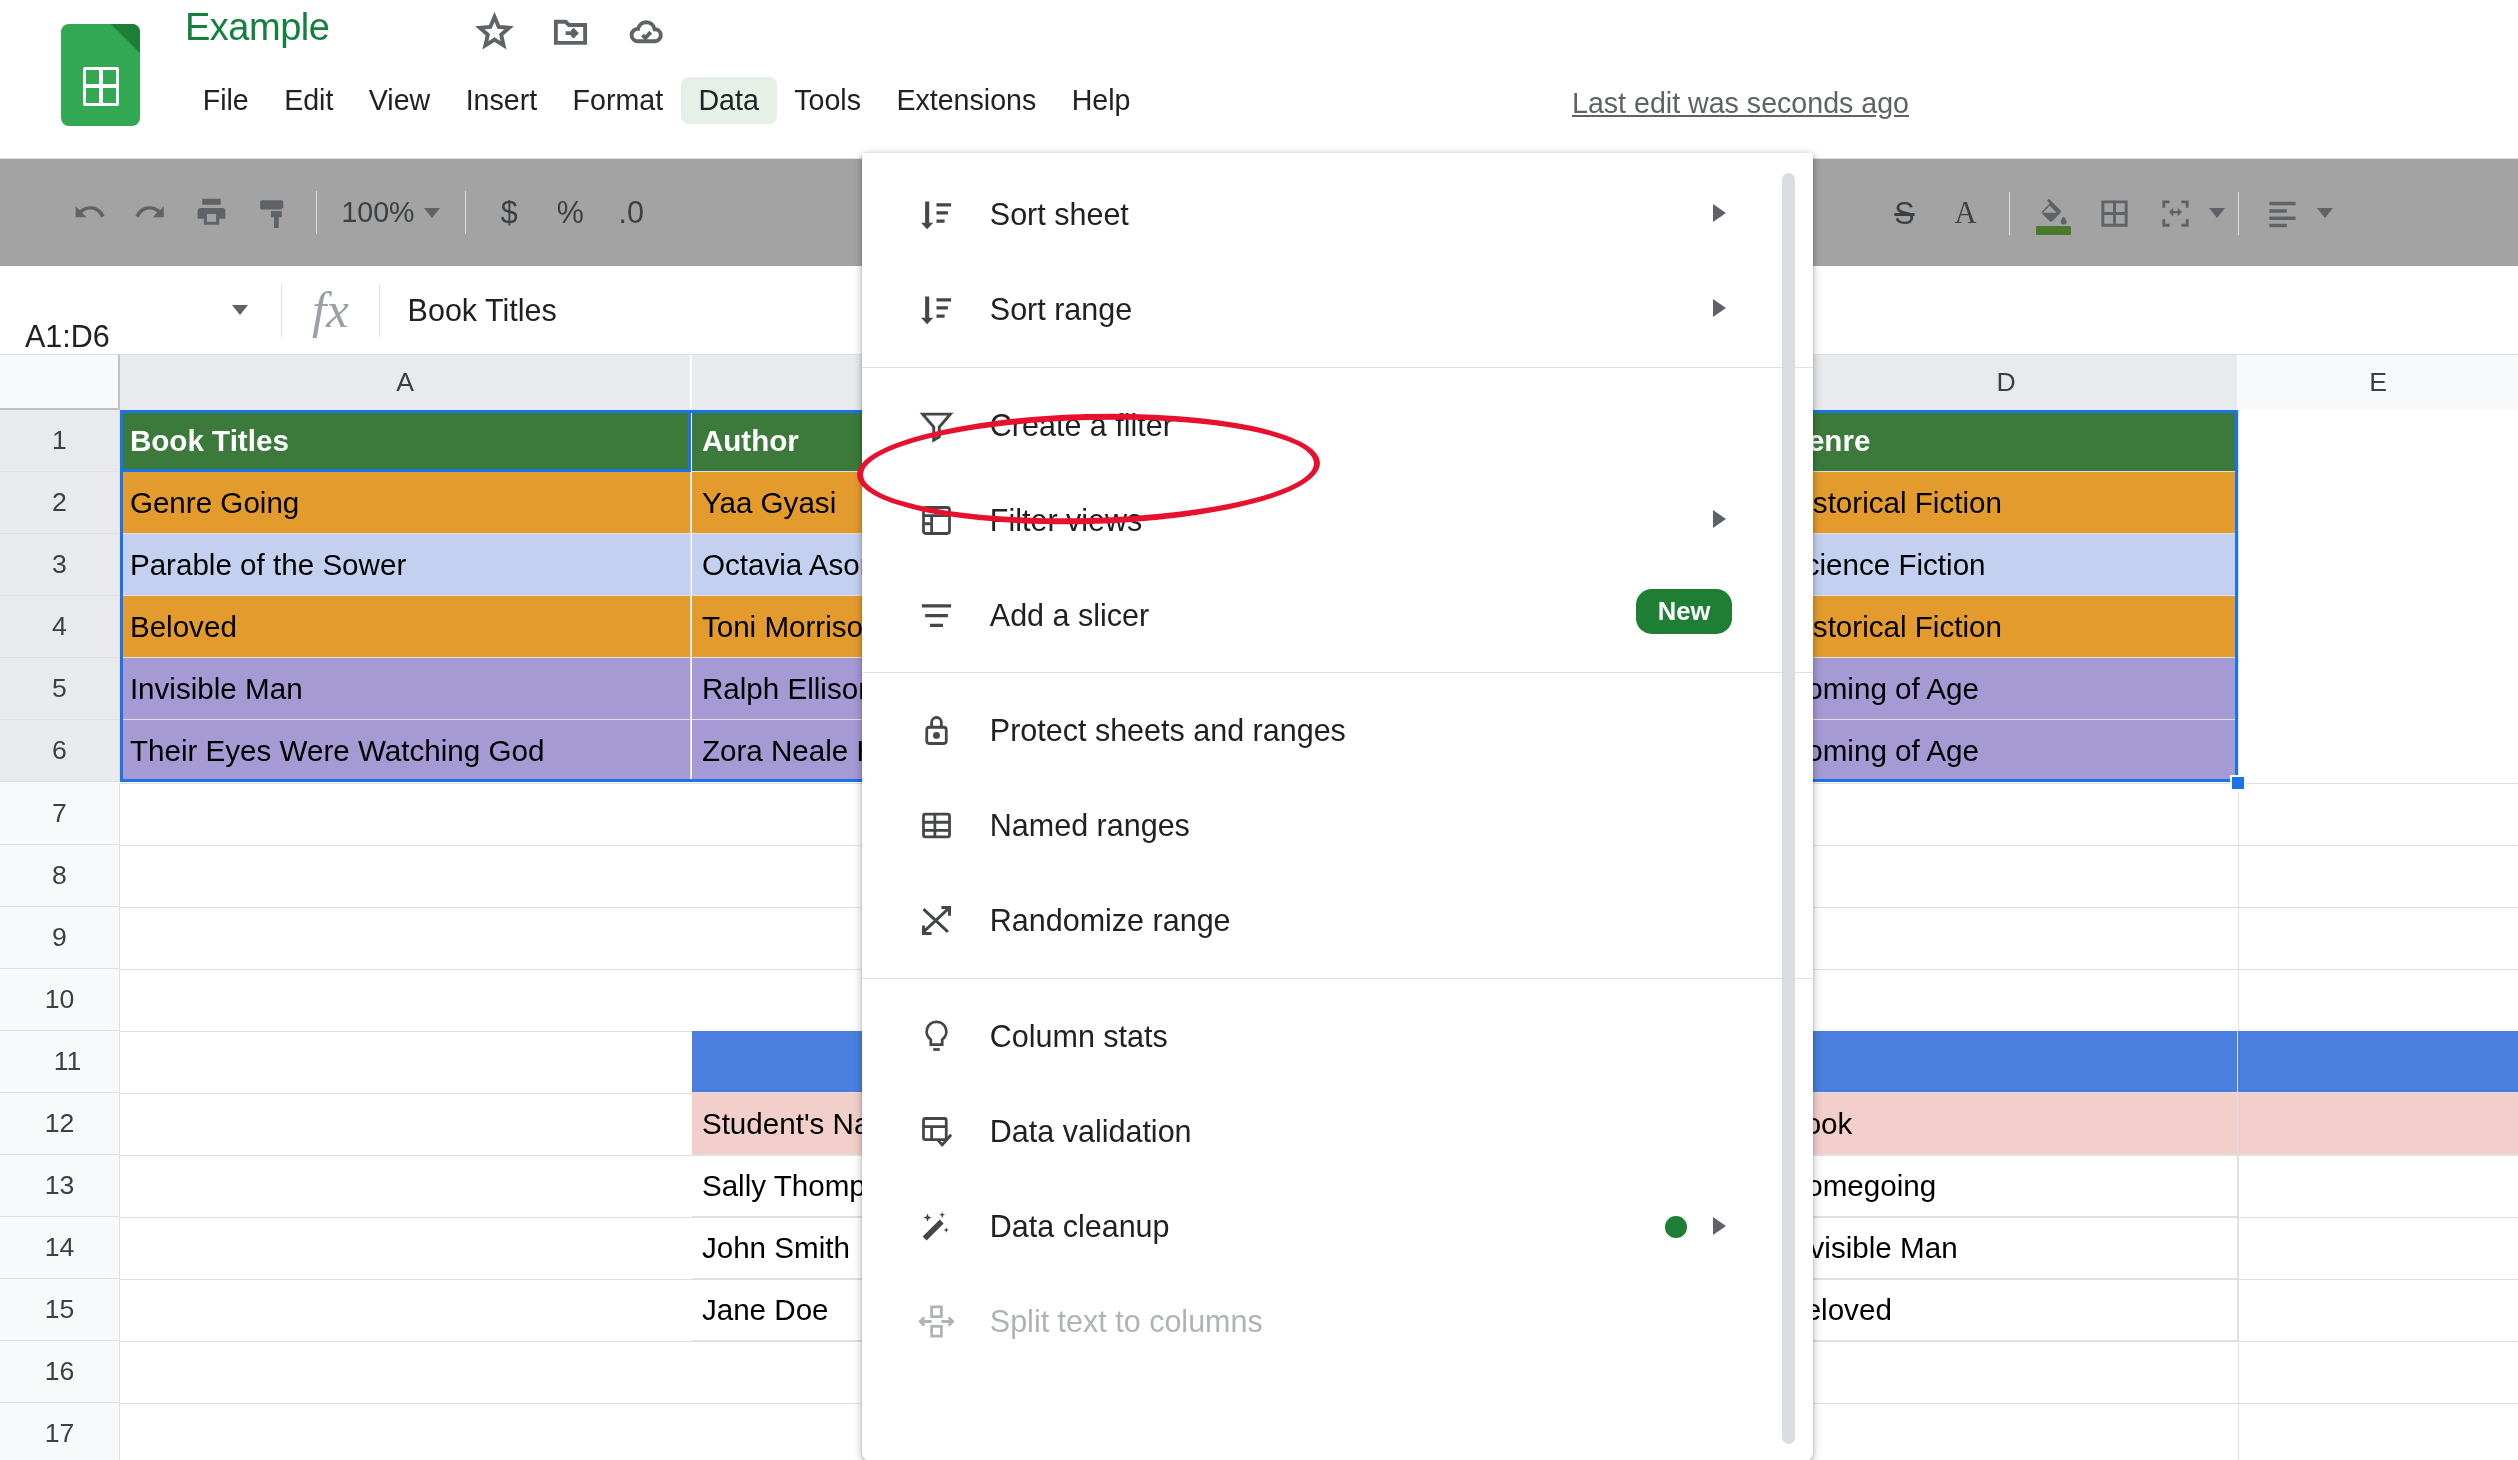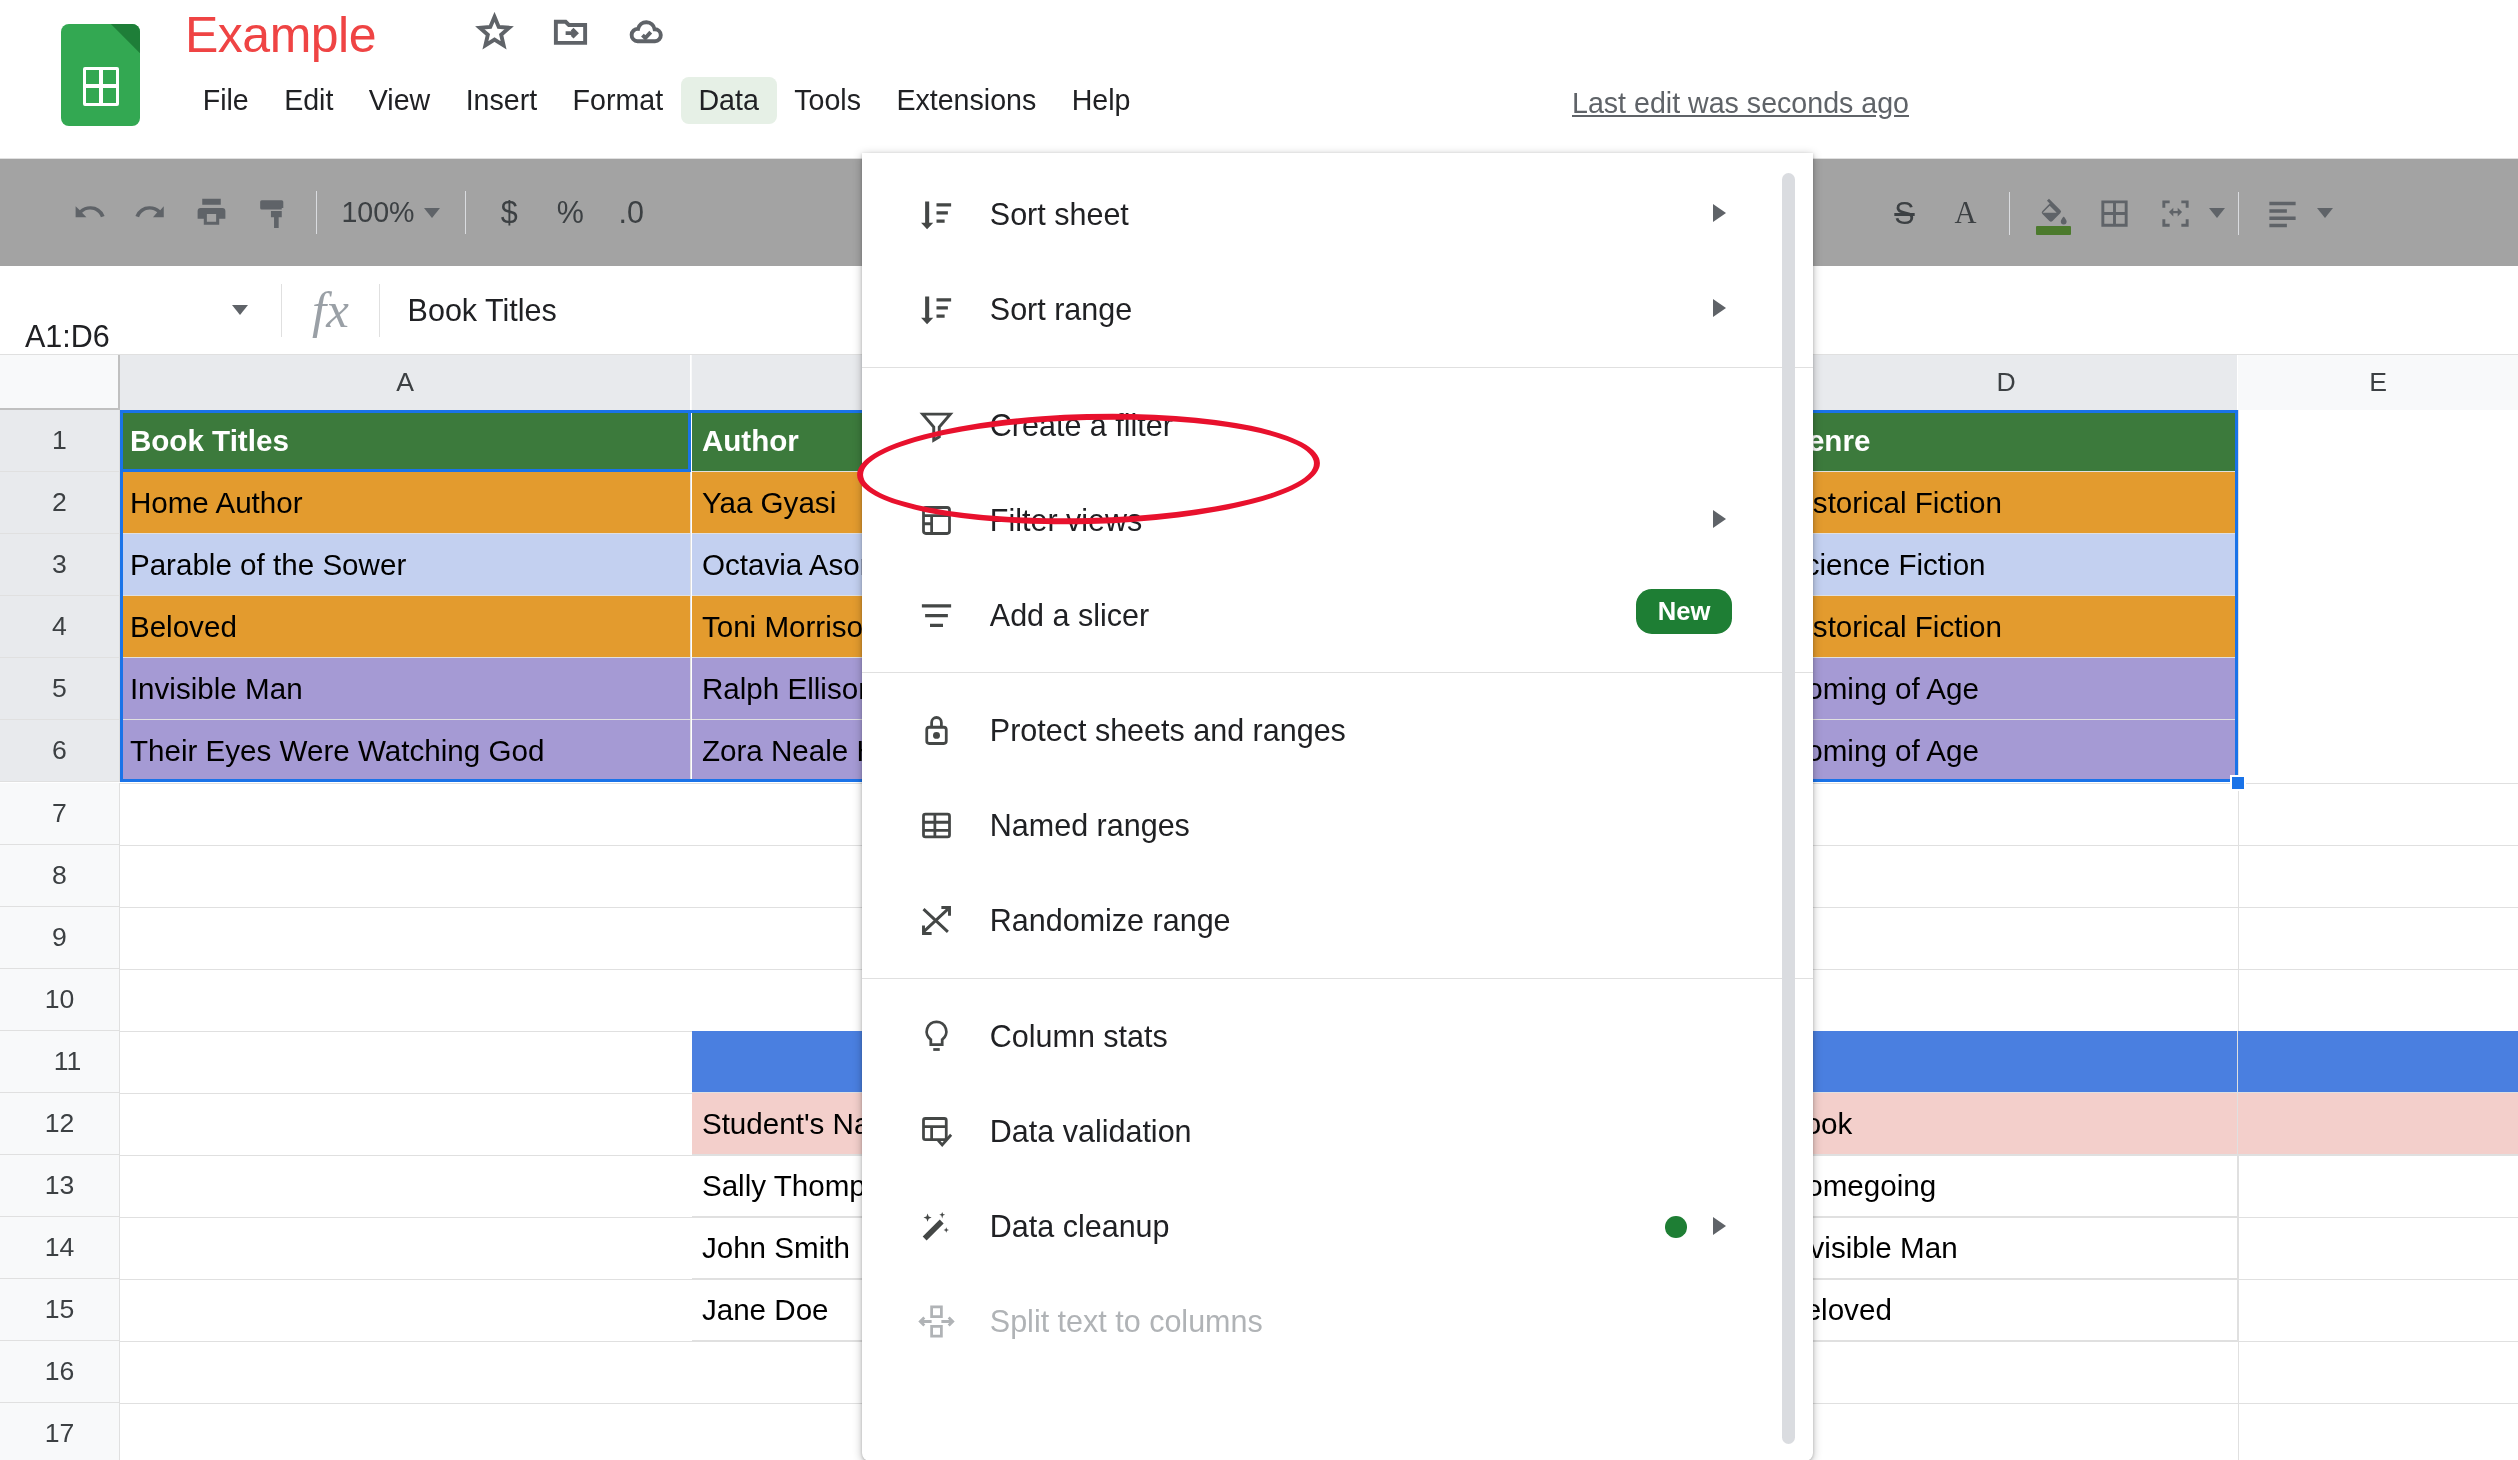--- a/index.html
+++ b/index.html
@@ -26,21 +26,21 @@
     border:3.9px solid #fff; border-radius:2px;
   }
   .doc-logo .grid:before, .doc-logo .grid:after {
     content:''; position:absolute; background:#fff;
   }
   .doc-logo .grid:before { left:50%; top:0; width:3.9px; height:100%; margin-left:-2px; }
   .doc-logo .grid:after { top:50%; left:0; height:3.9px; width:100%; margin-top:-2px; }
 
   .doc-title {
     position:absolute; left:185px; top:5.9px;
-    font-size:50px; color:#ef4444; letter-spacing:-0.5px; white-space:nowrap;
+    font-size:38px; color:#15803d; letter-spacing:-0.5px; white-space:nowrap;
   }
   .title-icons { position:absolute; left:473px; top:9.9px; display:flex; gap:33px; align-items:center; }
   .ticon { width:43px; height:43px; display:flex; align-items:center; justify-content:center; }
   .ticon svg { width:39px; height:39px; fill:none; stroke:#5f6368; stroke-width:2.4px; }
 
   .menubar { position:absolute; left:185px; top:77px; display:flex; align-items:center; }
   .menu-item {
     font-size:28.6px; color:#202124; padding:6.9px 17.7px; border-radius:7.9px; white-space:nowrap;
   }
   .menu-item.active { background:#e6f0e6; }
@@ -318,21 +318,21 @@
   <div class="gridline-h" style="top:862px;"></div>
   <div class="gridline-h" style="top:924px;"></div>
   <div class="gridline-h" style="top:986px;"></div>
   <div class="gridline-h" style="top:1048px;"></div>
 
   <div class="cell bold" style="left:120px;top:55px;width:571px;background:#3c7a3c;color:#fff;">Book Titles</div>
   <div class="cell bold" style="left:692px;top:55px;width:493px;background:#3c7a3c;color:#fff;">Author</div>
   <div class="cell bold" style="left:1184px;top:55px;width:591px;background:#3c7a3c;color:#fff;"></div>
   <div class="cell bold" style="left:1775px;top:55px;width:463px;background:#3c7a3c;color:#fff;">Genre</div>
 
-  <div class="cell" style="left:120px;top:117px;width:571px;background:#e39b2e;">Home Author</div>
+  <div class="cell" style="left:120px;top:117px;width:571px;background:#e39b2e;">Genre Going</div>
   <div class="cell" style="left:692px;top:117px;width:493px;background:#e39b2e;">Yaa Gyasi</div>
   <div class="cell" style="left:1184px;top:117px;width:591px;background:#e39b2e;"></div>
   <div class="cell" style="left:1775px;top:117px;width:463px;background:#e39b2e;">Historical Fiction</div>
 
   <div class="cell" style="left:120px;top:179px;width:571px;background:#c3d0f0;">Parable of the Sower</div>
   <div class="cell" style="left:692px;top:179px;width:493px;background:#c3d0f0;">Octavia Asomething</div>
   <div class="cell" style="left:1184px;top:179px;width:591px;background:#c3d0f0;"></div>
   <div class="cell" style="left:1775px;top:179px;width:463px;background:#c3d0f0;">Science Fiction</div>
 
   <div class="cell" style="left:120px;top:241px;width:571px;background:#e39b2e;">Beloved</div>

